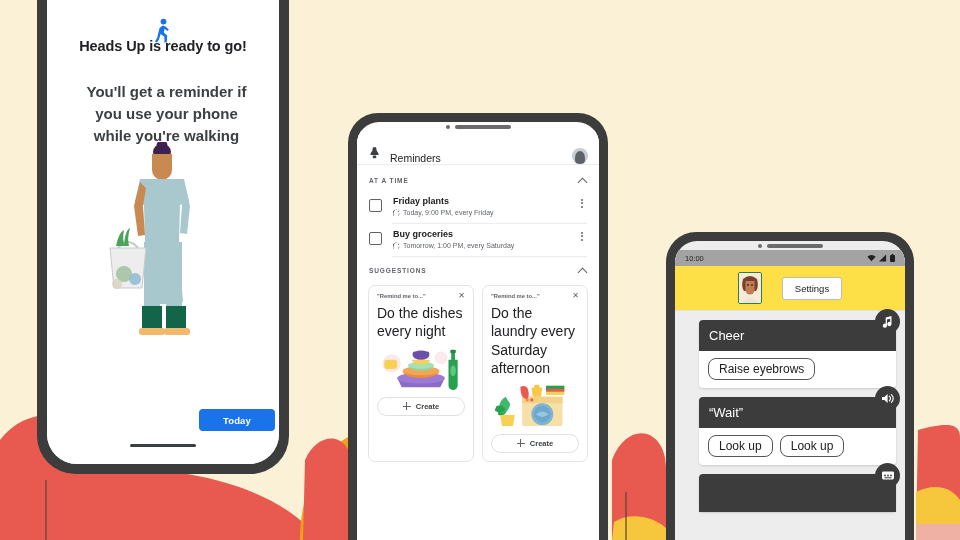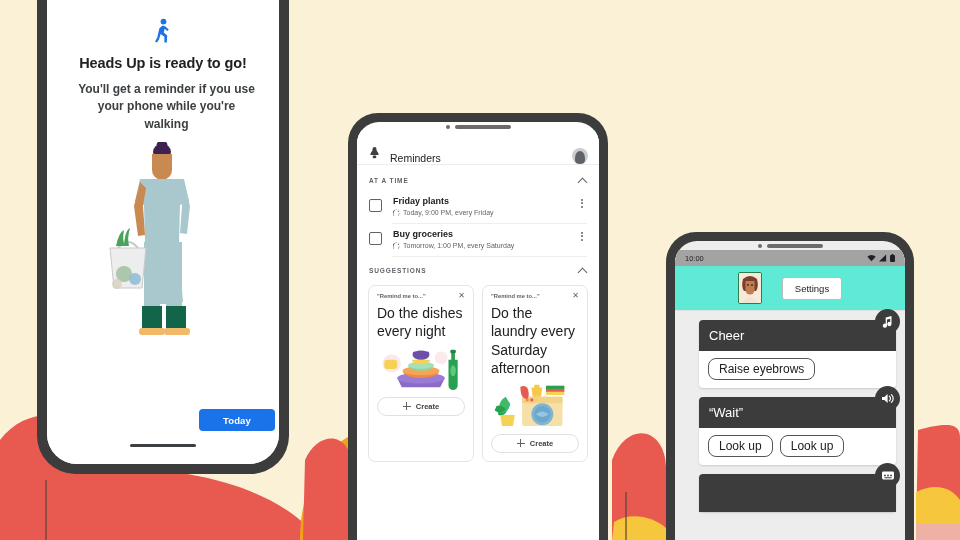--- a/index.html
+++ b/index.html
@@ -16,24 +16,24 @@
 
   
   .phone{position:absolute;background:#3C3C3C;border-radius:34px;padding:9px;box-sizing:border-box;}
   .screen{width:100%;height:100%;background:#fff;border-radius:26px;overflow:hidden;position:relative;}
 
   
   #phone1{left:37px;top:-60px;width:252px;height:534px;border-radius:0 0 38px 38px;padding:10px;}
   #phone1 .screen{border-radius:0 0 30px 30px;}
   .p1-inner{position:relative;width:100%;height:100%;background:#fff;}
   .p1-icon{position:absolute;top:68px;left:0;right:0;text-align:center;}
-  .p1-title{position:absolute;top:105px;left:14px;right:14px;text-align:center;
+  .p1-title{position:absolute;top:88px;left:14px;right:14px;text-align:center;
      font-size:14.5px;font-weight:bold;color:#202124;letter-spacing:-.1px;}
   .p1-sub{position:absolute;top:131px;left:28px;right:21px;text-align:center;
-     font-size:12px;font-weight:bold;color:#3C4043;line-height:1.45;}
+     font-size:15px;font-weight:bold;color:#3C4043;line-height:1.45;}
   .p1-illo{position:absolute;top:192px;left:0;right:0;display:flex;justify-content:center;}
   .p1-done{position:absolute;left:152px;top:459px;width:76px;height:22px;background:#1A73E8;
      border-radius:4px;color:#fff;font-size:9.5px;font-weight:bold;display:flex;align-items:center;
      justify-content:center;border:none;letter-spacing:.1px;}
   .p1-handle{position:absolute;bottom:17px;left:50%;transform:translateX(-50%);
      width:66px;height:3.5px;background:#3C4043;border-radius:2px;}
 
   
   #phone2{left:348px;top:113px;width:260px;height:470px;border-radius:30px 30px 0 0;padding:9px;}
   #phone2 .screen{border-radius:22px 22px 0 0;background:#fff;}
@@ -81,21 +81,21 @@
 
   
   #phone3{left:666px;top:232px;width:248px;height:330px;border-radius:30px 30px 0 0;padding:9px;}
   #phone3 .screen{border-radius:22px 22px 0 0;background:#EDEDED;}
   .p3-notch{position:absolute;top:3px;left:0;right:0;display:flex;align-items:center;
      justify-content:center;gap:5px;z-index:5;}
   .p3-body{position:absolute;top:9px;left:0;right:0;bottom:0;background:#EDEDED;overflow:hidden;}
   .p3-status{height:16px;background:#a3a3a3;display:flex;align-items:center;padding:0 10px;}
   .p3-time{font-size:7.5px;color:#202124;flex:1;font-weight:500;}
   .p3-sysicons{display:flex;align-items:center;gap:3px;}
-  .p3-topbar{height:44px;background:#5eead4;display:flex;align-items:center;justify-content:center;
+  .p3-topbar{height:44px;background:#fde047;display:flex;align-items:center;justify-content:center;
      gap:20px;border-bottom:1px solid #e0e0e0;}
   .p3-portrait{width:22px;height:30px;border:1.6px solid #2E7D4F;border-radius:2px;background:#F6EBD8;
      overflow:hidden;position:relative;}
   .p3-settings{border:1px solid #bdbdbd;border-radius:3px;padding:5px 12px;font-size:9.5px;
      color:#202124;background:#fff;font-weight:500;}
   .p3-list{padding:9px 9px 0 24px;position:relative;}
   .p3-card{background:#fff;border-radius:4px;margin-bottom:9px;position:relative;
      box-shadow:0 1px 2px rgba(0,0,0,.15);}
   .p3-card-head{background:#3C3C3C;color:#fff;font-size:13px;padding:8px 10px;
      border-radius:4px 4px 0 0;font-weight:500;}

